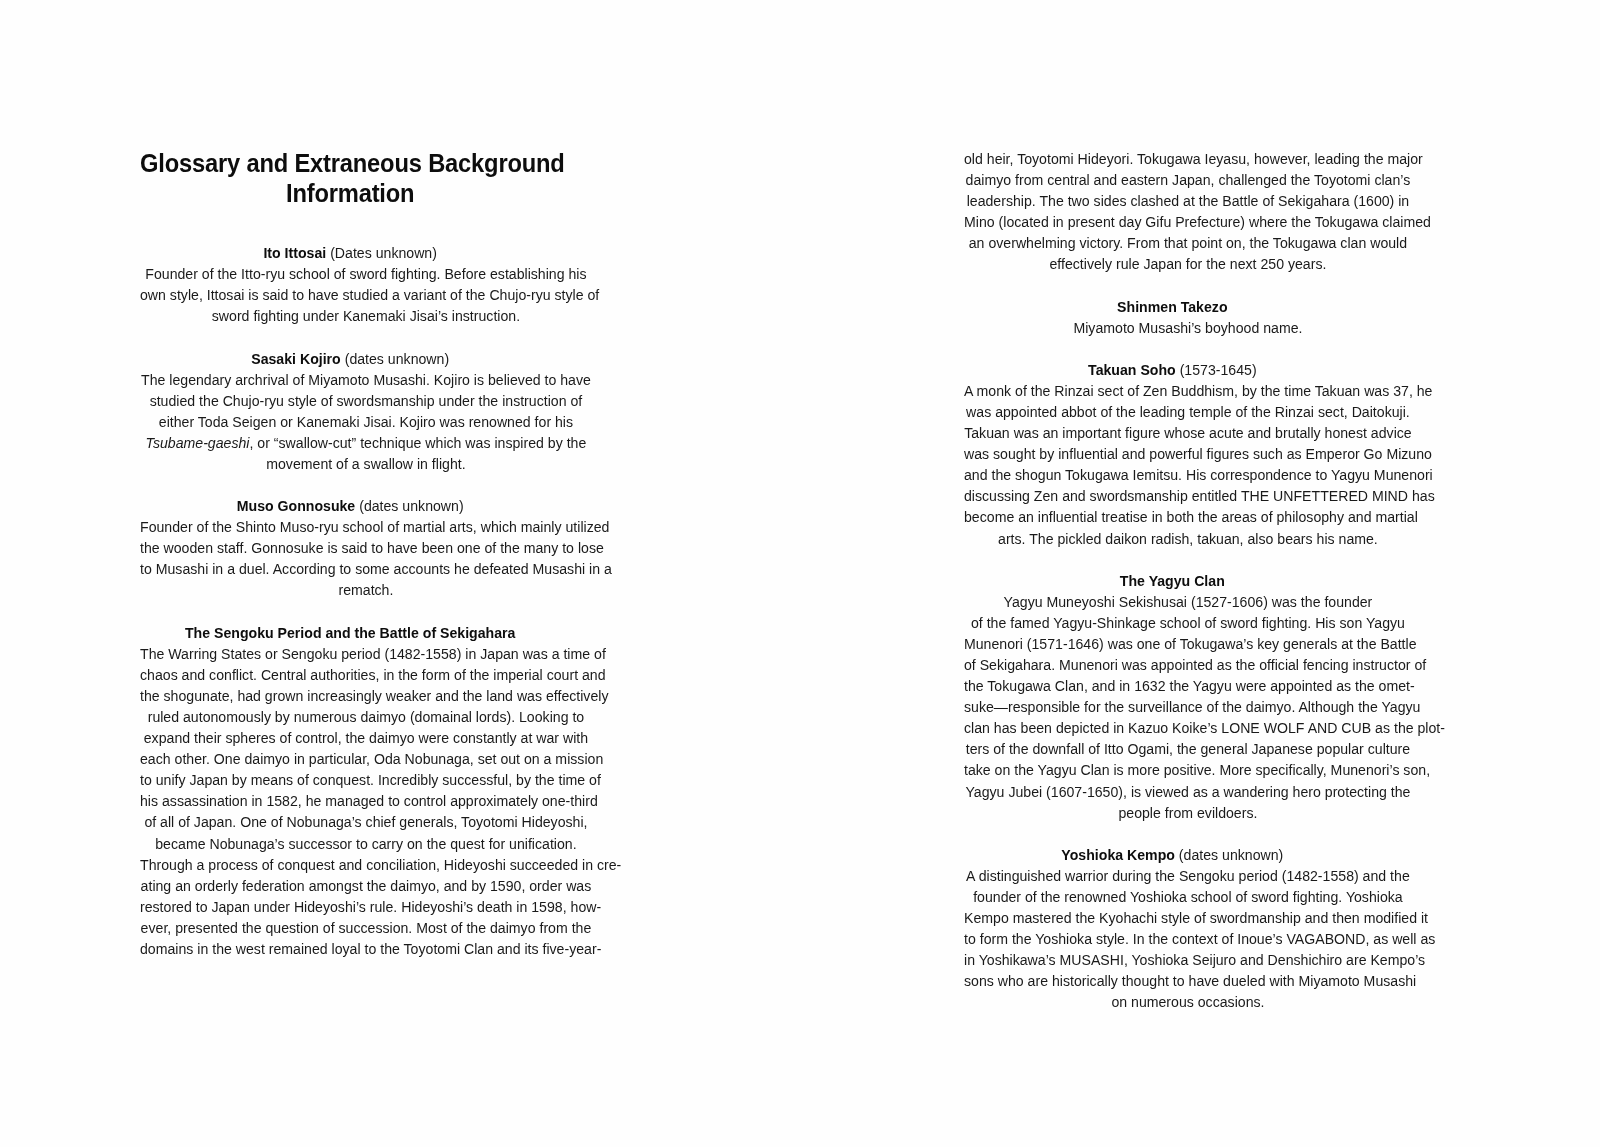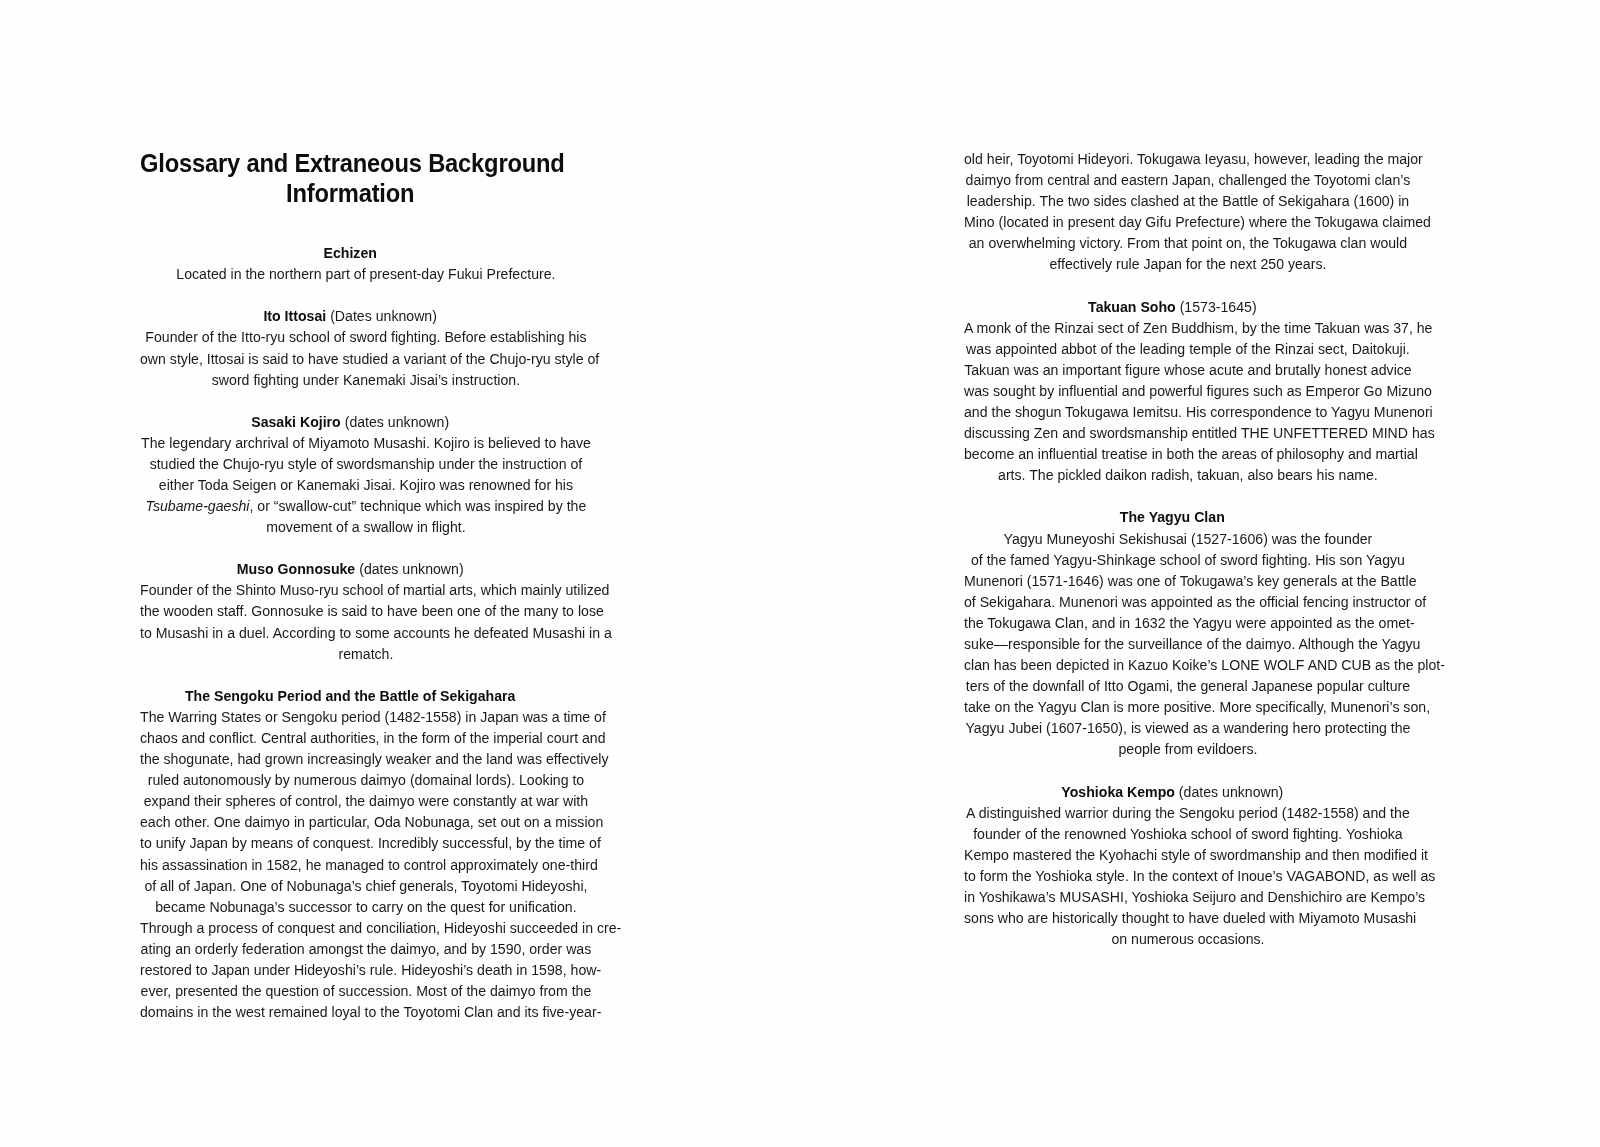--- a/index.html
+++ b/index.html
@@ -74,28 +74,20 @@
 
 <div class="page">
 
   <div class="col col-left">
 
     <h1 class="page-title">
       <span class="line">Glossary and Extraneous Background</span>
       <span class="line">Information</span>
     </h1>
 
-    <div class="entry">
-      <p class="term">
-        <span class="name">Echizen</span>
-      </p>
-      <p class="body-text">
-        <span class="line">Located in the northern part of present-day Fukui Prefecture.</span>
-      </p>
-    </div>
 
     <div class="entry">
       <p class="term">
         <span class="name">Ito Ittosai</span>
         <span class="dates">(Dates unknown)</span>
       </p>
       <p class="body-text">
         <span class="line">Founder of the Itto-ryu school of sword fighting. Before establishing his</span>
         <span class="line">own style, Ittosai is said to have studied a variant of the Chujo-ryu style of</span>
         <span class="line">sword fighting under Kanemaki Jisai’s instruction.</span>
@@ -160,20 +152,28 @@
       <p class="body-text cont">
         <span class="line">old heir, Toyotomi Hideyori. Tokugawa Ieyasu, however, leading the major</span>
         <span class="line">daimyo from central and eastern Japan, challenged the Toyotomi clan’s</span>
         <span class="line">leadership. The two sides clashed at the Battle of Sekigahara (1600) in</span>
         <span class="line">Mino (located in present day Gifu Prefecture) where the Tokugawa claimed</span>
         <span class="line">an overwhelming victory.  From that point on, the Tokugawa clan would</span>
         <span class="line">effectively rule Japan for the next 250 years.</span>
       </p>
     </div>
 
+    <div class="entry">
+      <p class="term">
+        <span class="name">Shinmen Takezo</span>
+      </p>
+      <p class="body-text">
+        <span class="line">Miyamoto Musashi’s boyhood name.</span>
+      </p>
+    </div>
 
     <div class="entry">
       <p class="term">
         <span class="name">Takuan Soho</span>
         <span class="dates">(1573-1645)</span>
       </p>
       <p class="body-text">
         <span class="line">A monk of the Rinzai sect of Zen Buddhism, by the time Takuan was 37, he</span>
         <span class="line">was appointed abbot of the leading temple of the Rinzai sect, Daitokuji.</span>
         <span class="line">Takuan was an important figure whose acute and brutally honest advice</span>

